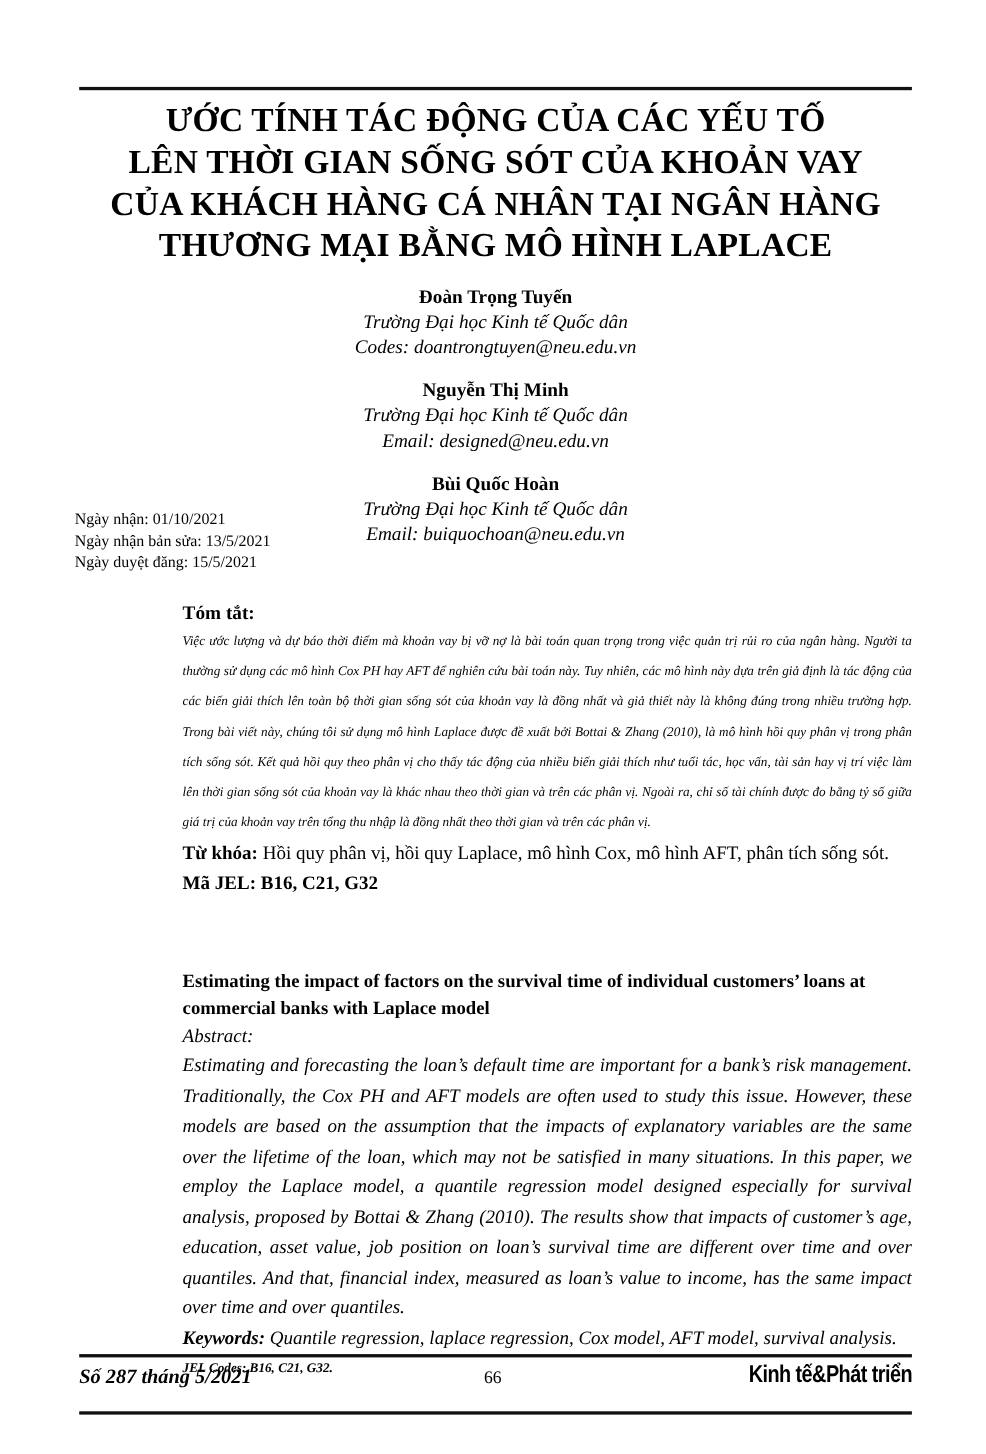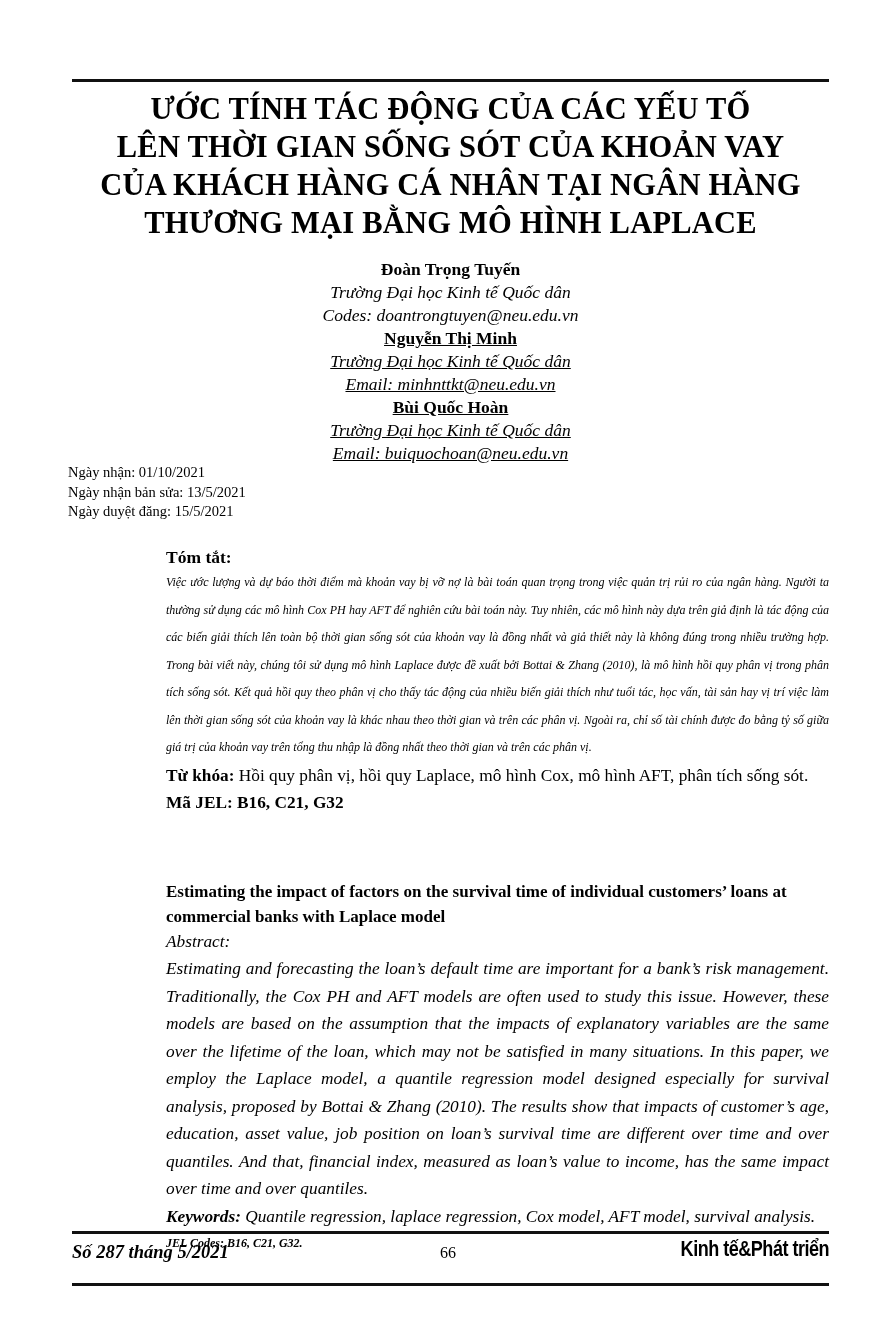--- a/index.html
+++ b/index.html
@@ -77,21 +77,21 @@
     font-weight: bold;
     font-size: 17.5px;
     line-height: 23px;
   }
   .author-aff,
   .author-email {
     font-style: italic;
     font-size: 17.5px;
     line-height: 23px;
   }
-  .author-group + .author-group { margin-top: 0px; text-decoration: underline; }
+  .author-group + .author-group { margin-top: 16px; }
 
   
   .dates {
     position: absolute;
     left: 68px;
     top: 463px;
     font-size: 14.5px;
     line-height: 19.5px;
   }
 
@@ -222,21 +222,21 @@
 
   <div class="authors">
     <div class="author-group">
       <div class="author-name">Đoàn Trọng Tuyến</div>
       <div class="author-aff">Trường Đại học Kinh tế Quốc dân</div>
       <div class="author-email">Codes: doantrongtuyen@neu.edu.vn</div>
     </div>
     <div class="author-group">
       <div class="author-name">Nguyễn Thị Minh</div>
       <div class="author-aff">Trường Đại học Kinh tế Quốc dân</div>
-      <div class="author-email">Email: minhnttkt@neu.edu.vn</div>
+      <div class="author-email">Email: designed@neu.edu.vn</div>
     </div>
     <div class="author-group">
       <div class="author-name">Bùi Quốc Hoàn</div>
       <div class="author-aff">Trường Đại học Kinh tế Quốc dân</div>
       <div class="author-email">Email: buiquochoan@neu.edu.vn</div>
     </div>
   </div>
 
   <div class="dates">
     <div>Ngày nhận: 01/10/2021</div>

